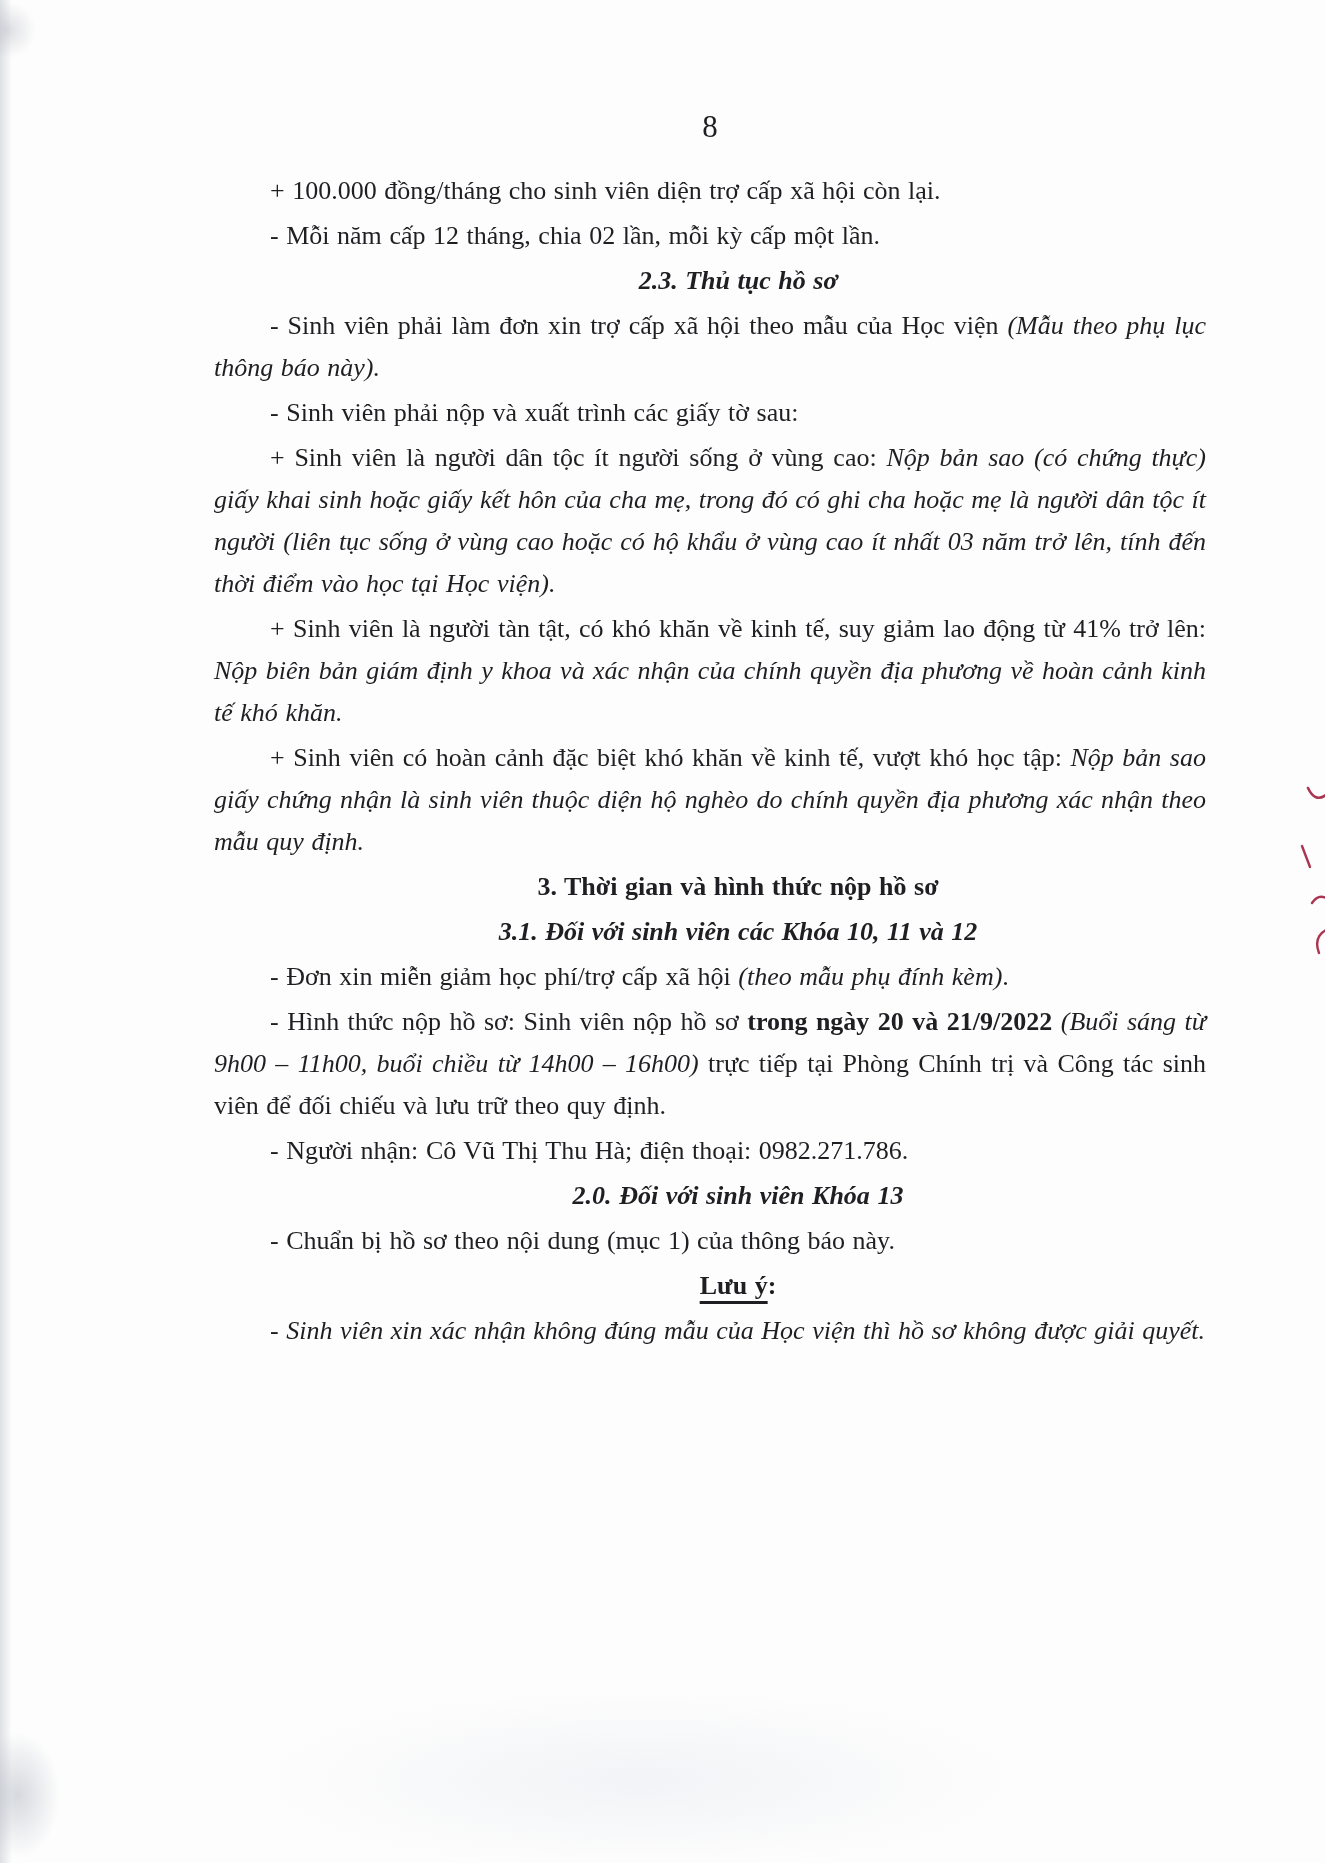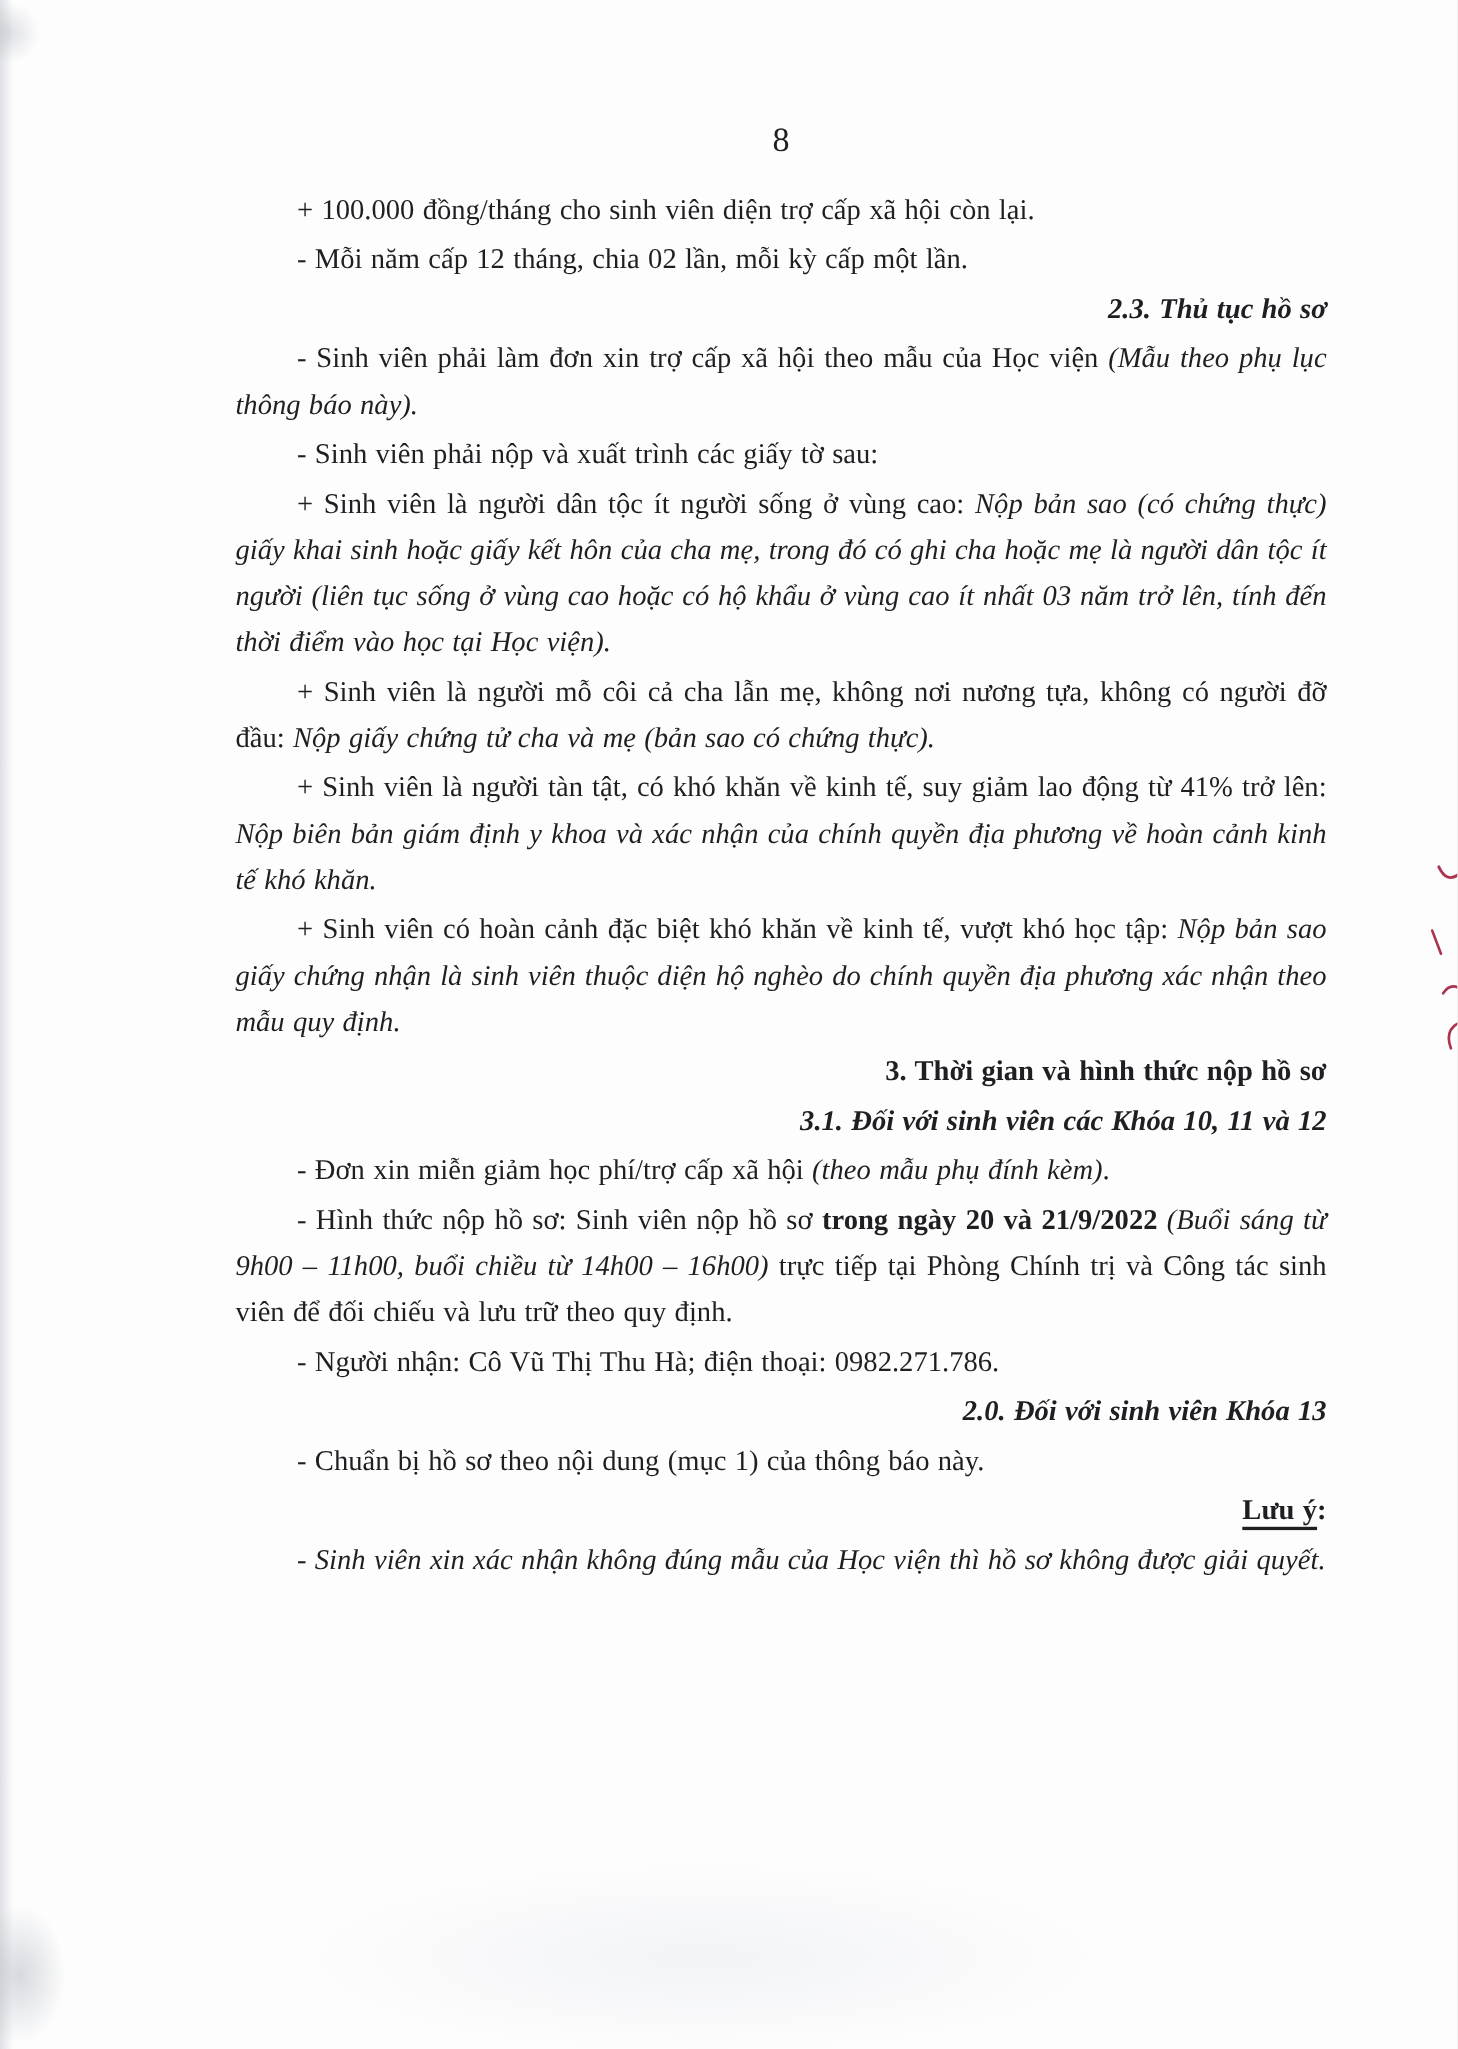--- a/index.html
+++ b/index.html
@@ -38,21 +38,21 @@
     margin-bottom: 22px;
   }
   .para {
     font-size: 26px;
     line-height: 42px;
     margin: 0 0 3px 0;
     text-align: justify;
     text-indent: 56px;
     word-spacing: 0.04em;
   }
-  .para.heading { text-align: right; }
+  .para.heading { text-align: center; }
   .s-b { font-weight: bold; }
   .s-i { font-style: italic; }
   .s-u {
     text-decoration: underline;
     text-decoration-thickness: 2.5px;
     text-underline-offset: 7px;
   }
   .pen-marks {
     position: absolute;
     left: 1285px;
@@ -69,21 +69,20 @@
 
   <div class="content">
     <div class="page-number">8</div>
     <div id="doc-body">
         <p class="para body"><span class="">+ 100.000 đồng/tháng cho sinh viên diện trợ cấp xã hội còn lại.</span></p>
         <p class="para body"><span class="">- Mỗi năm cấp 12 tháng, chia 02 lần, mỗi kỳ cấp một lần.</span></p>
         <p class="para heading"><span class="s-b s-i">2.3. Thủ tục hồ sơ</span></p>
         <p class="para body"><span class="">- Sinh viên phải làm đơn xin trợ cấp xã hội theo mẫu của Học viện </span><span class="s-i">(Mẫu theo phụ lục thông báo này).</span></p>
         <p class="para body"><span class="">- Sinh viên phải nộp và xuất trình các giấy tờ sau:</span></p>
         <p class="para body"><span class="">+ Sinh viên là người dân tộc ít người sống ở vùng cao: </span><span class="s-i">Nộp bản sao (có chứng thực) giấy khai sinh hoặc giấy kết hôn của cha mẹ, trong đó có ghi cha hoặc mẹ là người dân tộc ít người (liên tục sống ở vùng cao hoặc có hộ khẩu ở vùng cao ít nhất 03 năm trở lên, tính đến thời điểm vào học tại Học viện).</span></p>
-        <p class="para body"><span class="">+ Sinh viên là người mỗ côi cả cha lẫn mẹ, không nơi nương tựa, không có người đỡ đầu: </span><span class="s-i">Nộp giấy chứng tử cha và mẹ (bản sao có chứng thực).</span></p>
         <p class="para body"><span class="">+ Sinh viên là người tàn tật, có khó khăn về kinh tế, suy giảm lao động từ 41% trở lên: </span><span class="s-i">Nộp biên bản giám định y khoa và xác nhận của chính quyền địa phương về hoàn cảnh kinh tế khó khăn.</span></p>
         <p class="para body"><span class="">+ Sinh viên có hoàn cảnh đặc biệt khó khăn về kinh tế, vượt khó học tập: </span><span class="s-i">Nộp bản sao giấy chứng nhận là sinh viên thuộc diện hộ nghèo do chính quyền địa phương xác nhận theo mẫu quy định.</span></p>
         <p class="para heading"><span class="s-b">3. Thời gian và hình thức nộp hồ sơ</span></p>
         <p class="para heading"><span class="s-b s-i">3.1. Đối với sinh viên các Khóa 10, 11 và 12</span></p>
         <p class="para body"><span class="">- Đơn xin miễn giảm học phí/trợ cấp xã hội </span><span class="s-i">(theo mẫu phụ đính kèm)</span><span class="">.</span></p>
         <p class="para body"><span class="">- Hình thức nộp hồ sơ: Sinh viên nộp hồ sơ </span><span class="s-b">trong ngày 20 và 21/9/2022</span><span class="s-i"> (Buổi sáng từ 9h00 – 11h00, buổi chiều từ 14h00 – 16h00)</span><span class=""> trực tiếp tại Phòng Chính trị và Công tác sinh viên để đối chiếu và lưu trữ theo quy định.</span></p>
         <p class="para body"><span class="">- Người nhận: Cô Vũ Thị Thu Hà; điện thoại: 0982.271.786.</span></p>
         <p class="para heading"><span class="s-b s-i">2.0. Đối với sinh viên Khóa 13</span></p>
         <p class="para body"><span class="">- Chuẩn bị hồ sơ theo nội dung (mục 1) của thông báo này.</span></p>
         <p class="para heading"><span class="s-b s-u">Lưu ý</span><span class="s-b">:</span></p>

